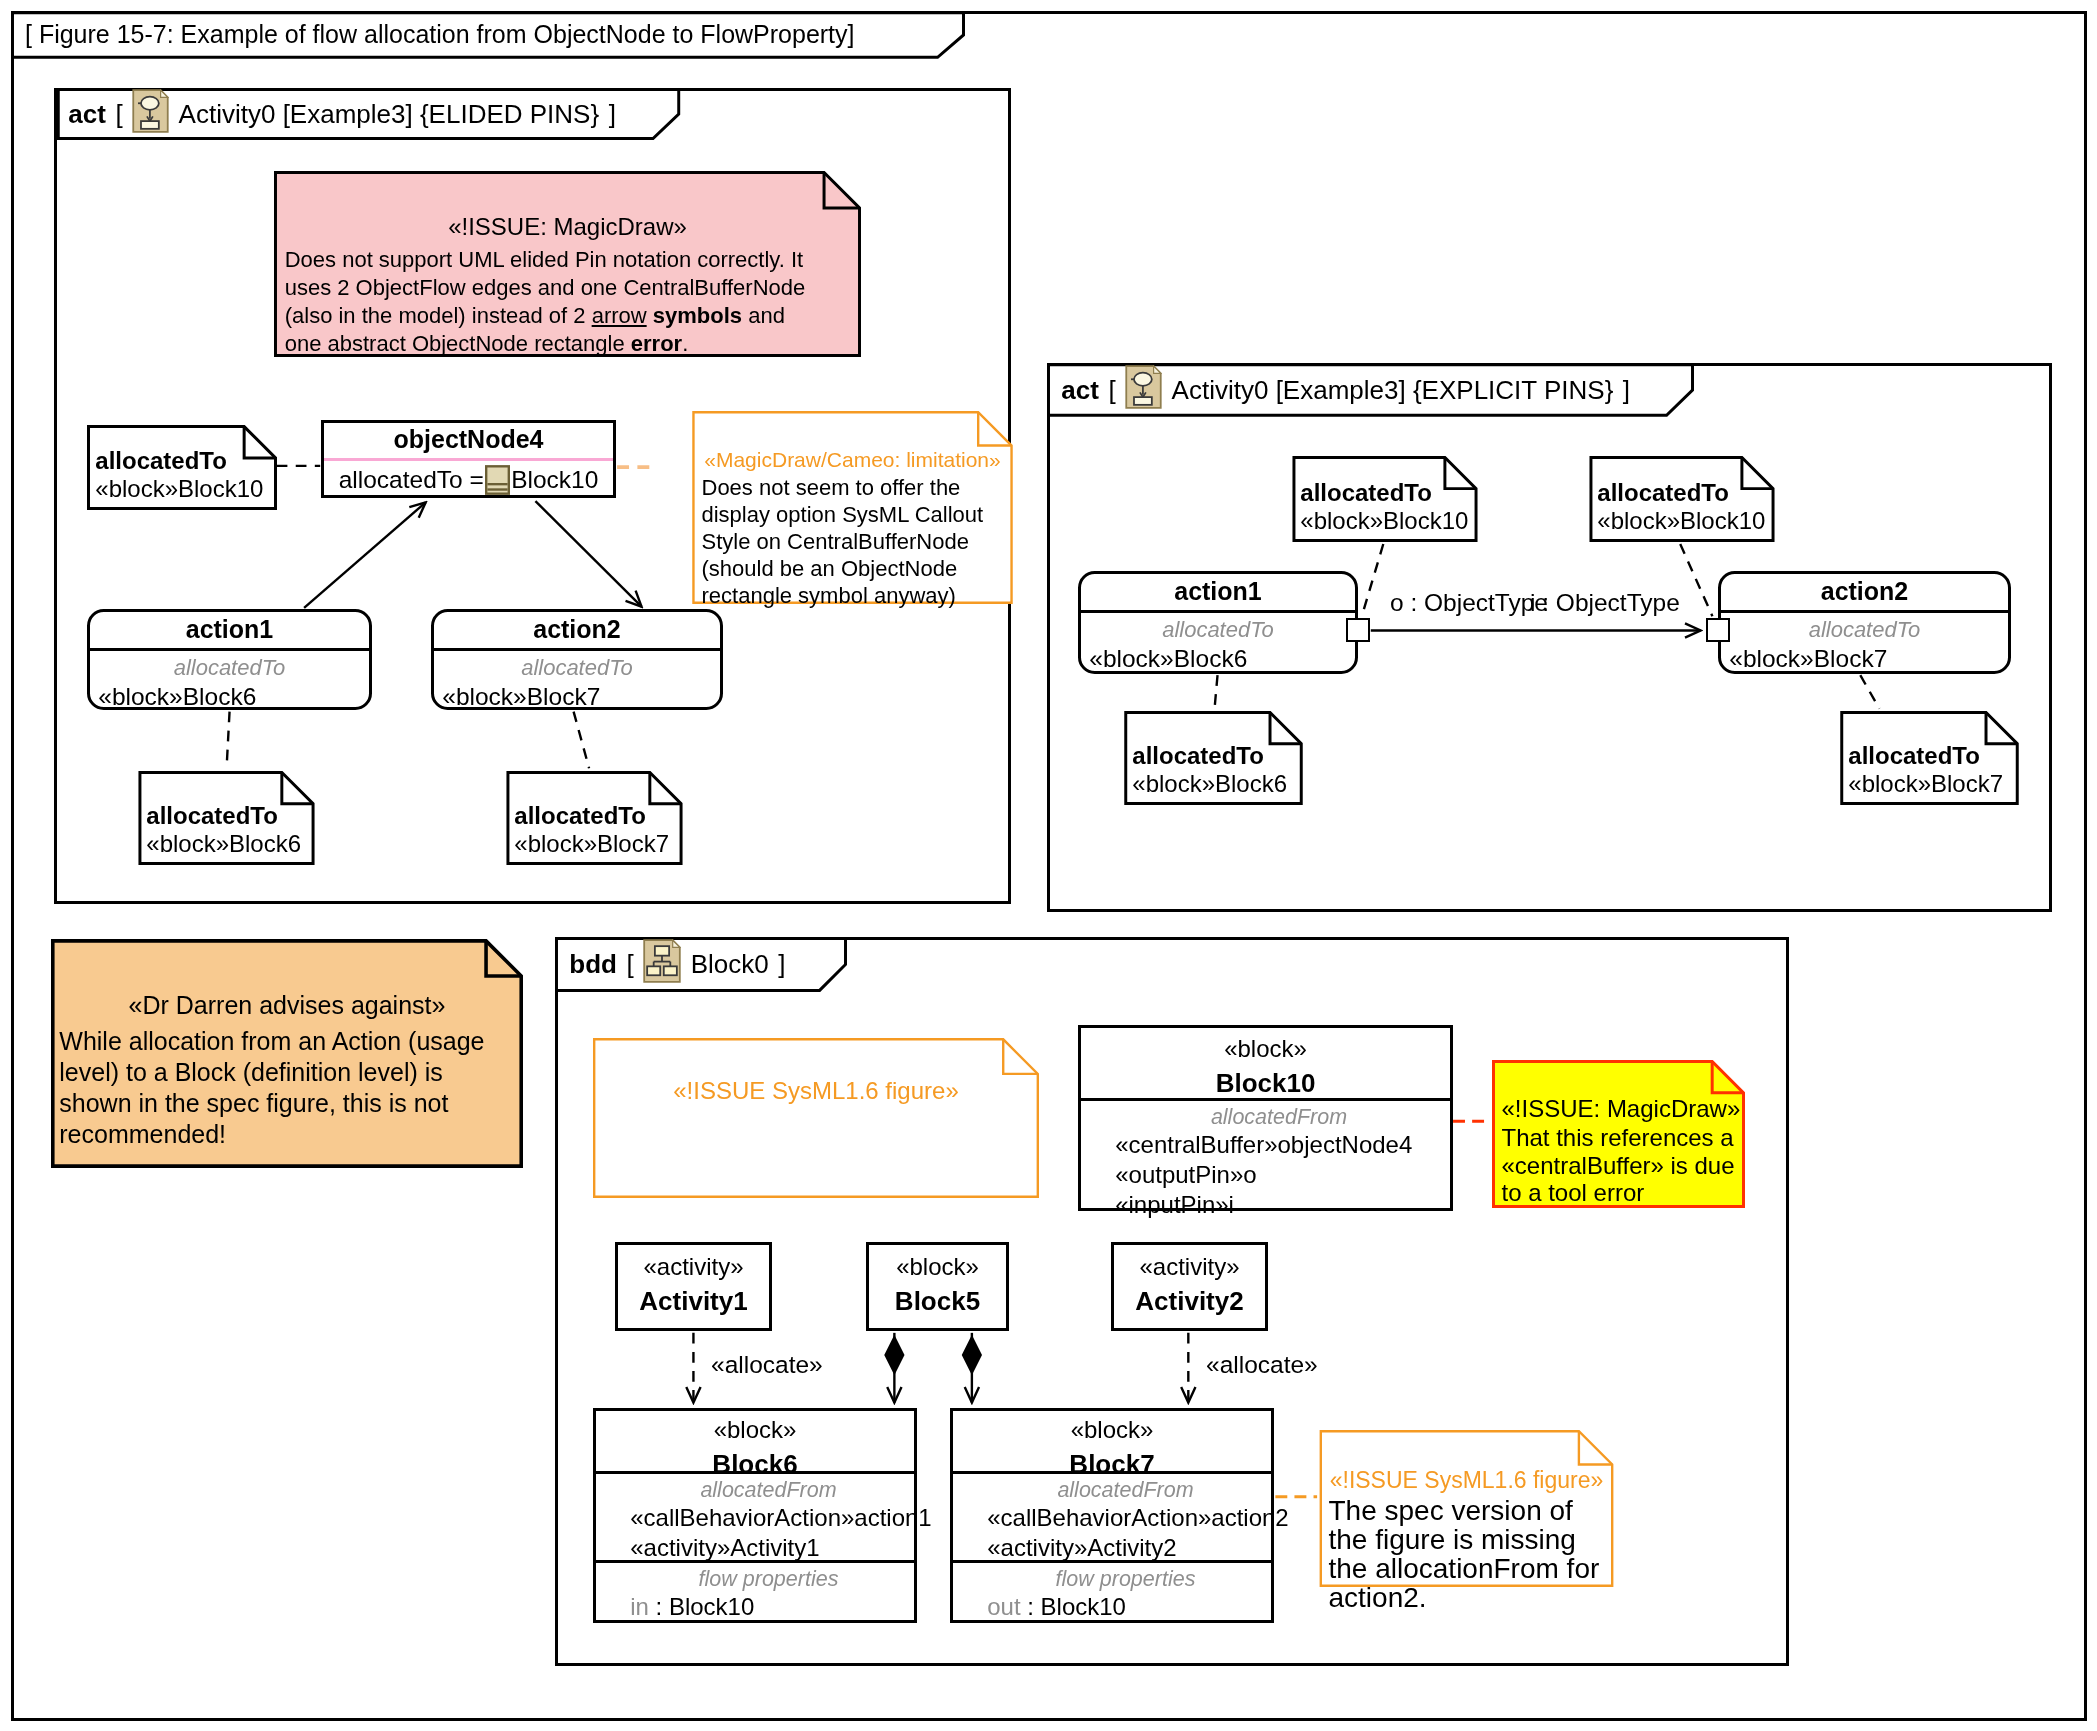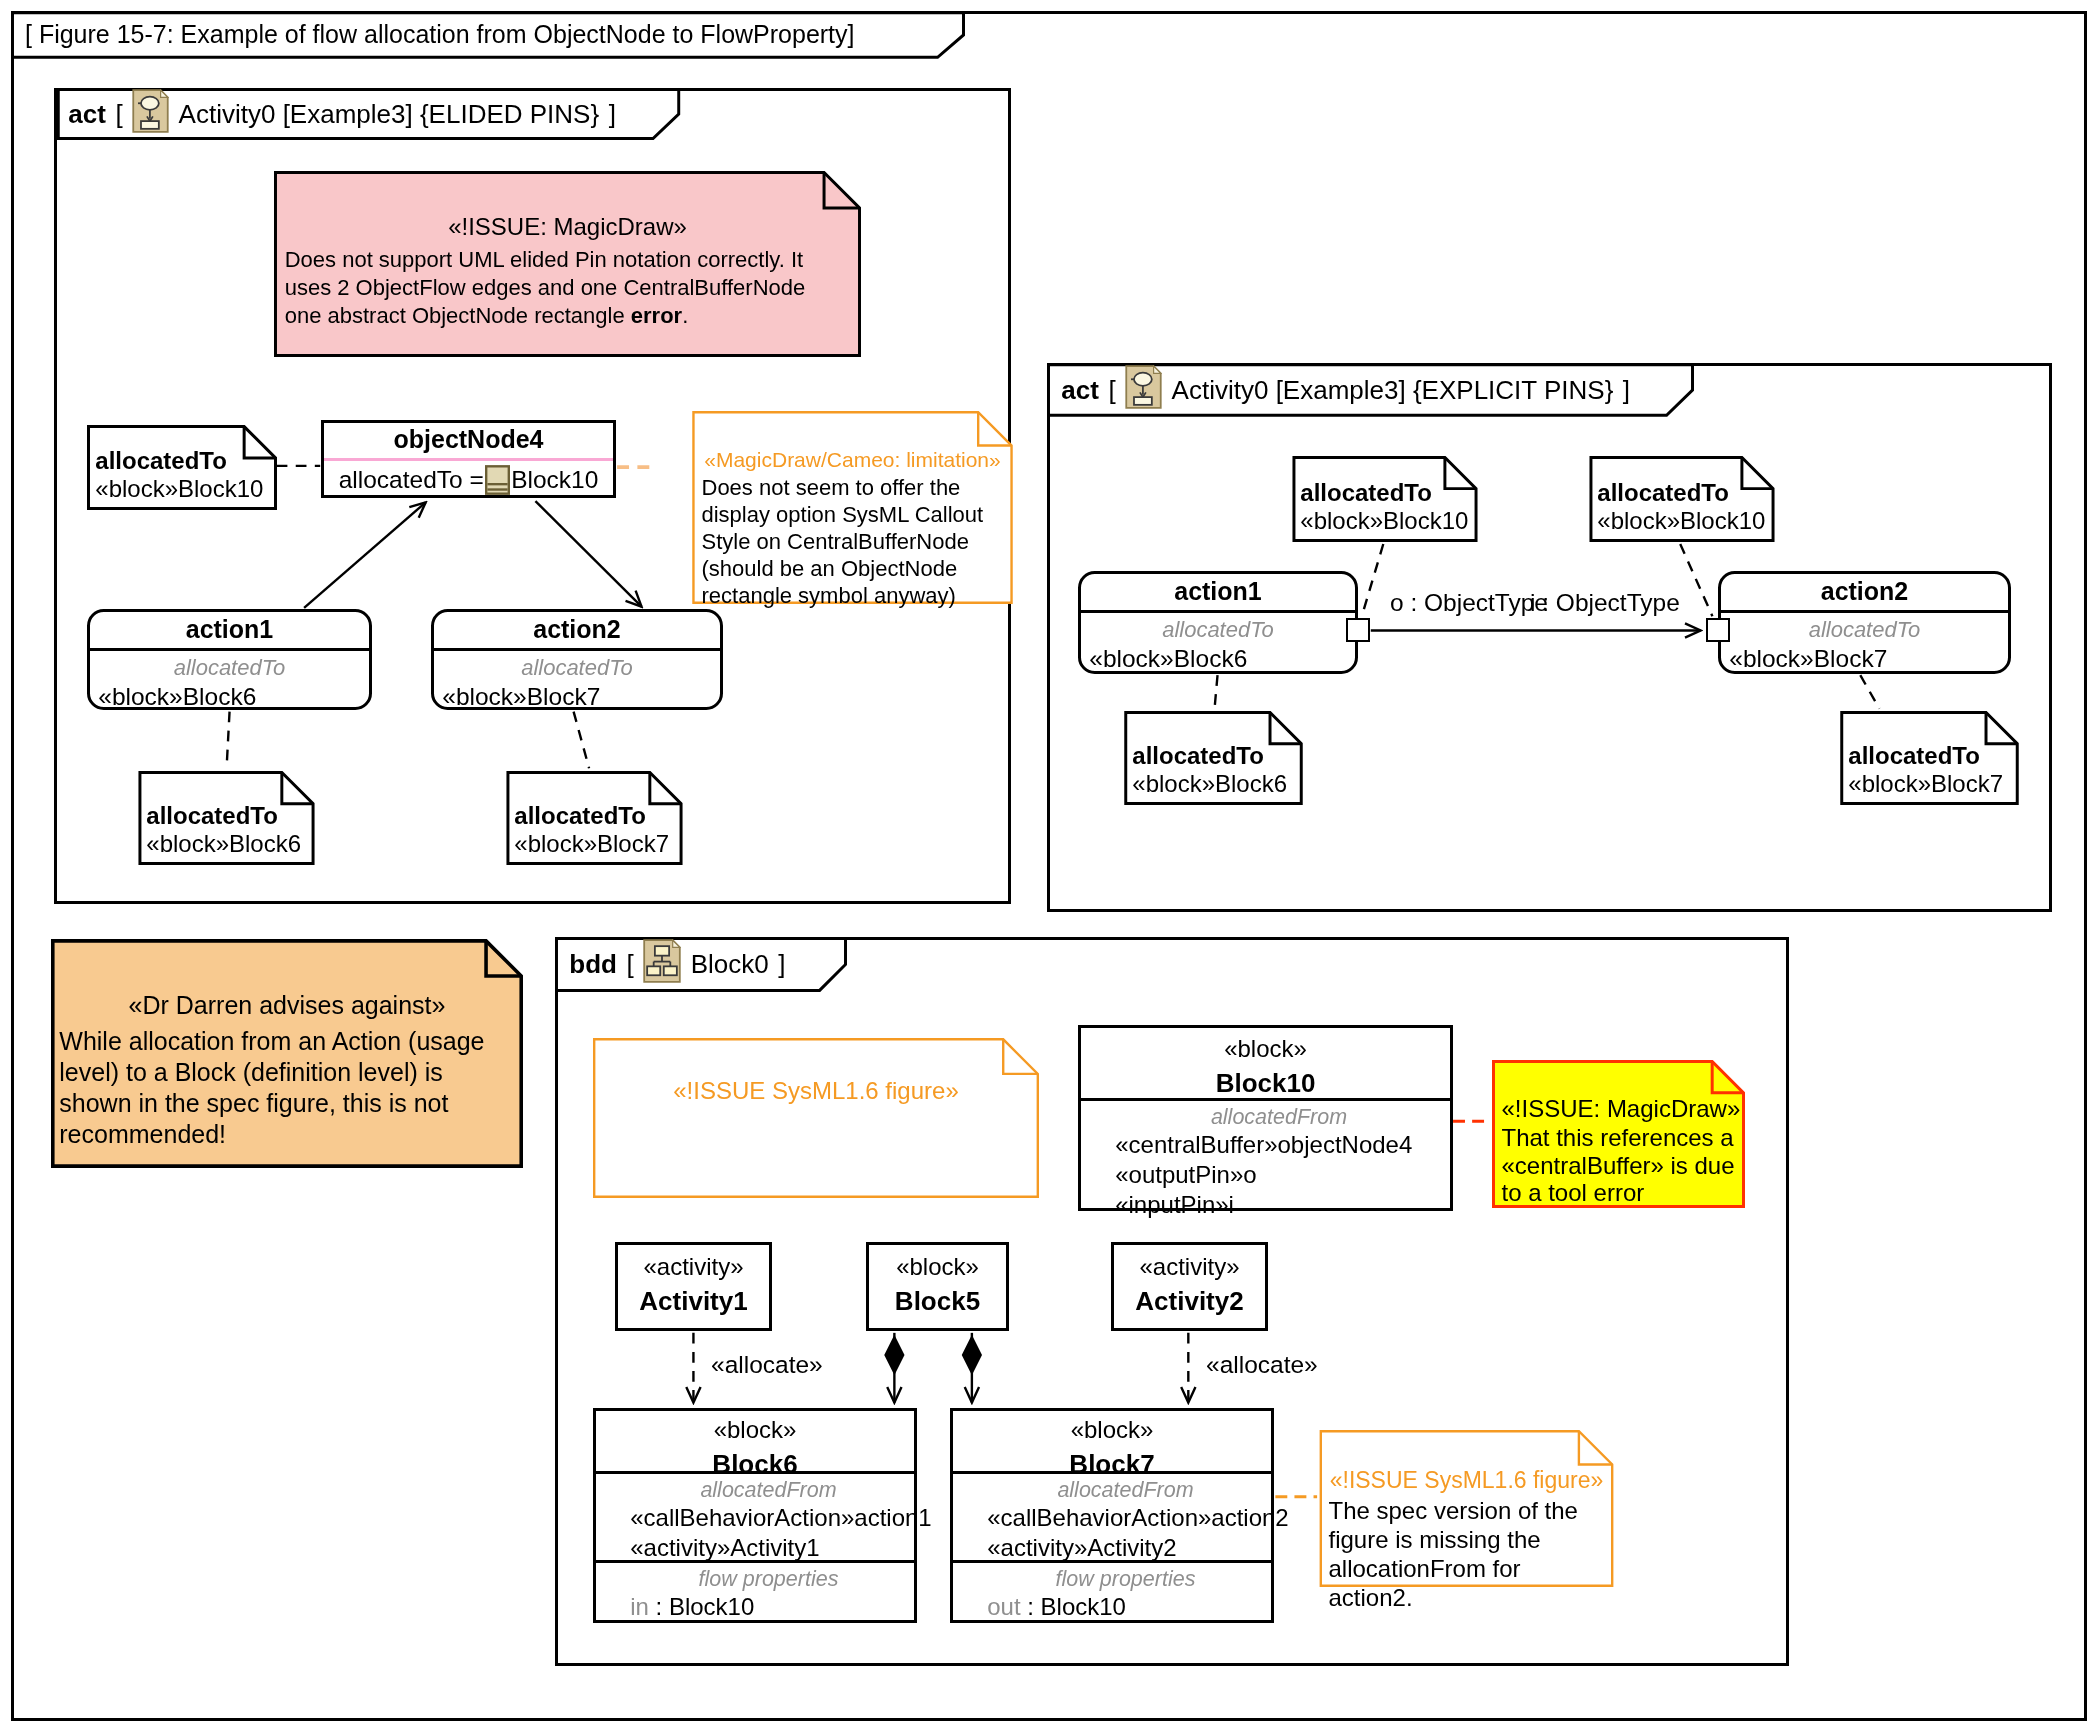--- a/index.html
+++ b/index.html
@@ -111,20 +111,21 @@
 
   <div class="note" style="left:274px;top:171px;width:587px;height:186px;--fill:#F9C7C9;--fold:62;">
       <svg width="587" height="186" viewBox="0 0 985 312" class="shape-svg">
         <polygon points="2.5,2.5 923,2.5 982.5,62 982.5,309.5 2.5,309.5" fill="#F9C7C9" stroke="#000" stroke-width="5"></polygon>
         <polyline points="923,2.5 923,62 982.5,62" fill="none" stroke="#000" stroke-width="5"></polyline>
       </svg>
     <div class="center" style="font-size:24px;margin-top:42px;">«!ISSUE: MagicDraw»</div>
     <div style="font-size:22px;line-height:28px;padding-left:10.7px;margin-top:4.8px;white-space:nowrap;">
       <div><span>Does not support UML elided Pin notation correctly. It</span></div>
       <div><span>uses 2 ObjectFlow edges and one CentralBufferNode</span></div>
+      <div><span>(also in the model) instead of 2 </span><span class="u">arrow</span><span> </span><span class="b">symbols</span><span> and</span></div>
       <div><span>one abstract ObjectNode rectangle </span><span class="b">error</span><span>.</span></div>
     </div>
   </div>
 
   <div class="note co" style="left:87px;top:425px;width:190px;height:85px;--fold:55;">
       <svg width="190" height="85" viewBox="0 0 318 142" class="shape-svg">
         <polygon points="2.5,2.5 263,2.5 315.5,55 315.5,139.5 2.5,139.5" fill="#fff" stroke="#000" stroke-width="5"></polygon>
         <polyline points="263,2.5 263,55 315.5,55" fill="none" stroke="#000" stroke-width="5"></polyline>
       </svg>
     <div class="b">allocatedTo</div>
@@ -376,17 +377,17 @@
       <div class="comp-line"><span class="gray">out</span><span> : Block10</span></div>
     </div>
   </div>
 
   <div class="note" style="left:1319px;top:1430px;width:295px;height:157px;--bc:#F59A23;--bw:4;--fold:58;">
       <svg width="295" height="157" viewBox="0 0 494 264" class="shape-svg">
         <polygon points="2,2 436,2 492,58 492,262 2,262" fill="#fff" stroke="#F59A23" stroke-width="4"></polygon>
         <polyline points="436,2 436,58 492,58" fill="none" stroke="#F59A23" stroke-width="4"></polyline>
       </svg>
     <div class="center orange-t" style="font-size:23px;margin-top:37px;white-space:nowrap;">«!ISSUE SysML1.6 figure»</div>
-    <div style="font-size:24px;line-height:29px;padding:2.4px 7.2px 0 9.5px;">The spec version of the figure is missing the allocationFrom for action2.</div>
+    <div style="font-size:28px;line-height:29px;padding:2.4px 7.2px 0 9.5px;">The spec version of the figure is missing the allocationFrom for action2.</div>
   </div>
 
 </div>
 
 
 </body></html>

